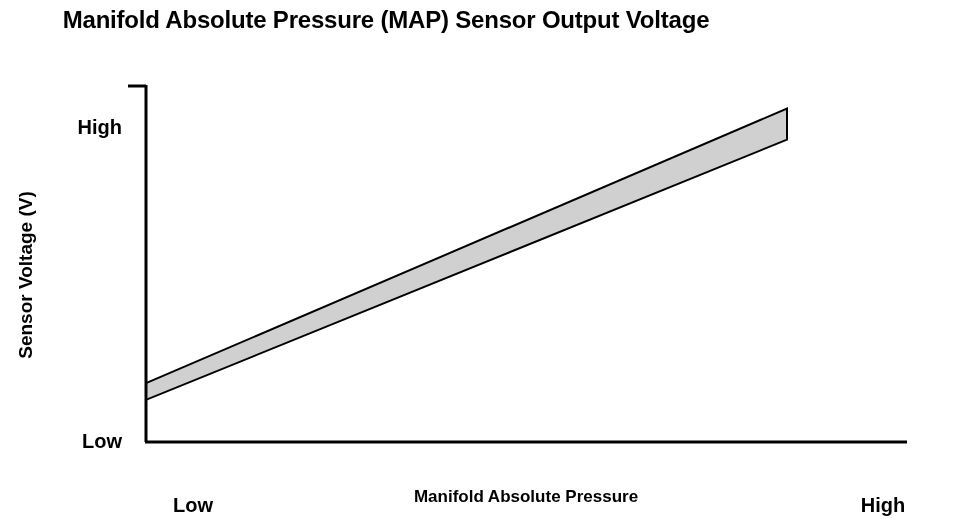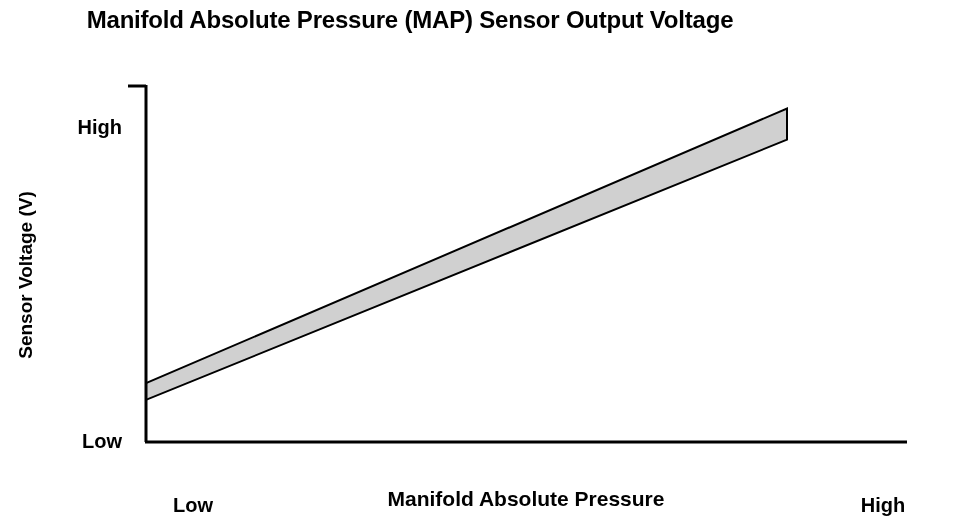--- a/index.html
+++ b/index.html
@@ -25,41 +25,40 @@
   .chart-title {
     position: absolute;
     left: 0;
     top: 6px;
     width: 772px;
     text-align: center;
     font-size: 24px;
     font-weight: bold;
     letter-spacing: -0.2px;
     white-space: nowrap;
-    margin-left: 24px;
   }
   .y-axis-title {
     position: absolute;
     left: -84px;
     top: 264px;
     width: 220px;
     text-align: center;
     font-size: 19px;
     font-weight: bold;
     transform: rotate(-90deg);
     transform-origin: 50% 50%;
     white-space: nowrap;
   }
   .x-axis-title {
     position: absolute;
     left: 146px;
     top: 487px;
     width: 760px;
     text-align: center;
-    font-size: 21px;
+    font-size: 17px;
     font-weight: bold;
     white-space: nowrap;
   }
   .tick-label {
     position: absolute;
     font-size: 20px;
     font-weight: bold;
     white-space: nowrap;
     margin-top: 44px;
   }

